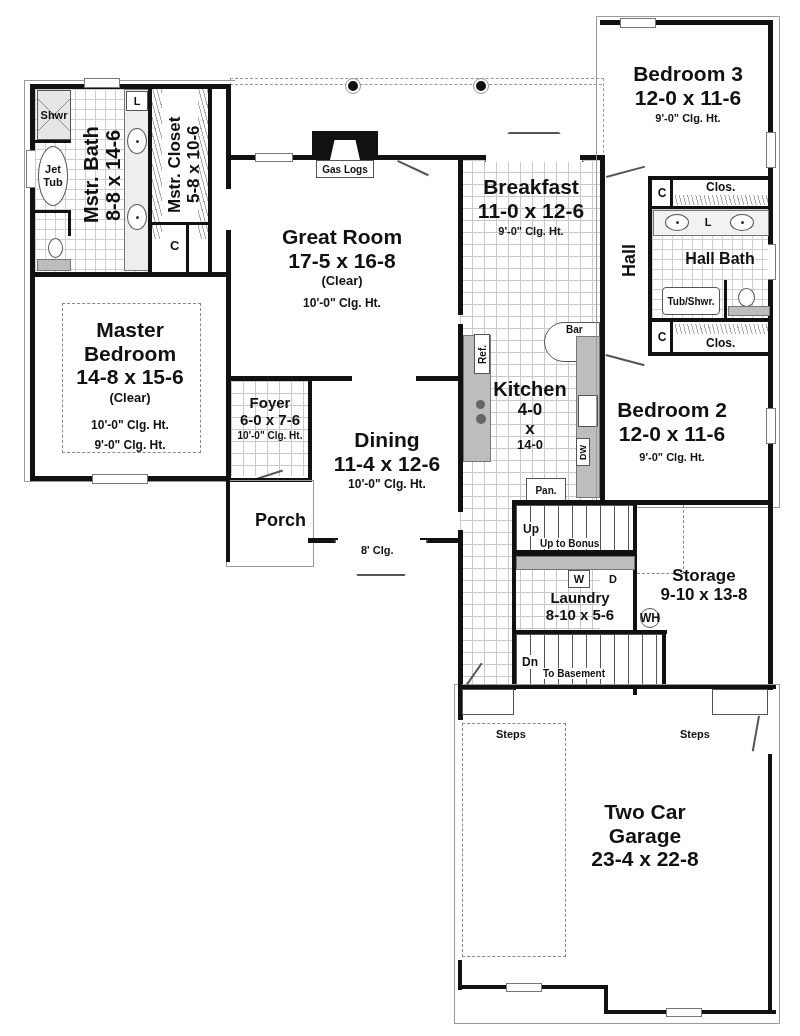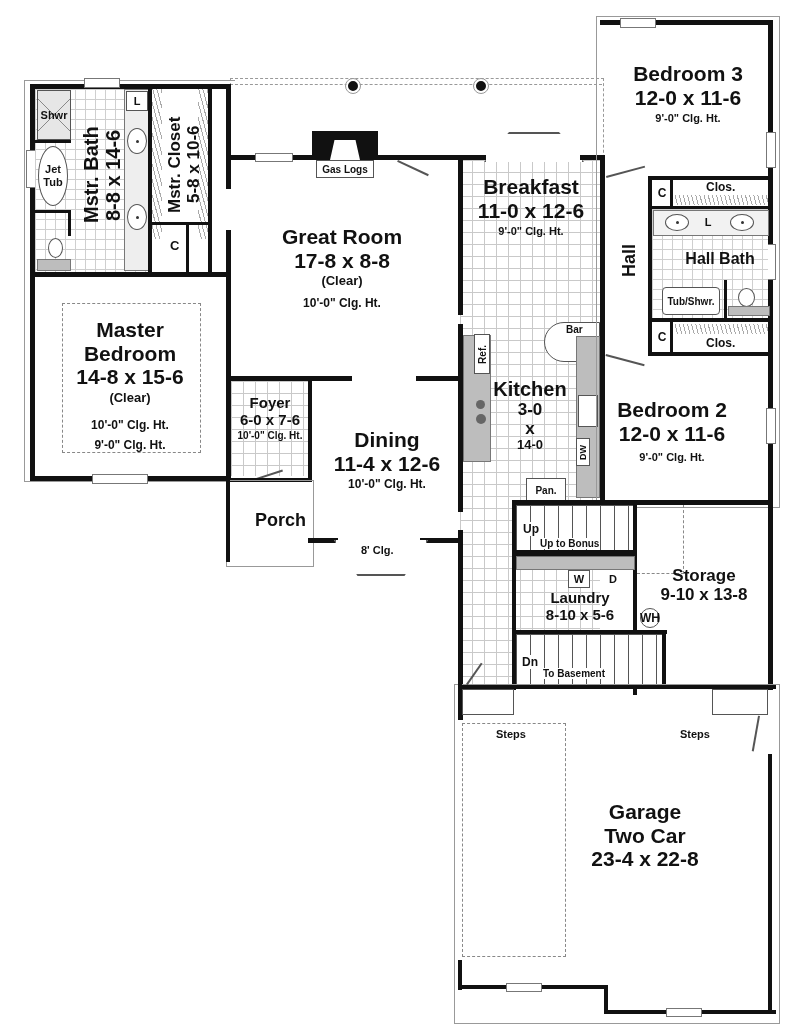--- a/index.html
+++ b/index.html
@@ -103,21 +103,21 @@
   <div class="w" style="left:226px;top:155px;width:234px;height:5px;"></div>
   <div class="win" style="left:255px;top:153px;width:36px;height:7px;"></div>
   <div style="position:absolute;left:312px;top:131px;width:66px;height:28px;background:#111;"></div>
   <div style="position:absolute;left:330px;top:140px;width:30px;height:20px;background:#fff;clip-path:polygon(15% 0,85% 0,100% 100%,0 100%);"></div>
   <div class="box" style="left:316px;top:160px;width:56px;height:16px;font-size:10px;">
       <span>Gas Logs</span>
     </div>
   <div class="door" style="left:398px;top:160px;width:34px;transform:rotate(25deg);"></div>
   <div class="lbl" style="left:262px;top:225px;width:160px;">
     <span class="n">Great Room</span>
-    <span class="d">17-8 x 8-8</span>
+    <span class="d">17-5 x 16-8</span>
     <span class="cl">(Clear)</span>
     <span class="c" style="margin-top:8px;">10'-0" Clg. Ht.</span>
   </div>
   <div class="w" style="left:226px;top:376px;width:126px;height:5px;"></div>
   <div class="w" style="left:416px;top:376px;width:44px;height:5px;"></div>
 
   <div class="room tile" style="left:231px;top:381px;width:78px;height:95px;"></div>
   <div class="w" style="left:308px;top:381px;width:4px;height:100px;"></div>
   <div class="lbl" style="left:232px;top:395px;width:76px;">
     <span class="n" style="font-size:15px;">Foyer</span>
@@ -166,21 +166,21 @@
   <div class="counter" style="left:576px;top:336px;width:22px;height:160px;"></div>
   <div class="box" style="left:578px;top:395px;width:18px;height:30px;"></div>
   <div class="box" style="left:576px;top:438px;width:12px;height:26px;font-size:9px;">
       <span style="writing-mode:vertical-rl;transform:rotate(180deg);">DW</span>
     </div>
   <div class="box" style="left:526px;top:478px;width:38px;height:22px;font-size:10px;">
       <span>Pan.</span>
     </div>
   <div class="lbl" style="left:490px;top:378px;width:80px;">
     <span class="n" style="font-size:20px;">Kitchen</span>
-    <span class="d" style="font-size:17px;">3-0</span>
+    <span class="d" style="font-size:17px;">4-0</span>
     <span class="d" style="font-size:17px;">x</span>
     <span class="d" style="font-size:13px;">14-0</span>
   </div>
   <div class="w" style="left:600px;top:155px;width:5px;height:345px;"></div>
 
   <div class="ol" style="left:596px;top:16px;width:182px;height:490px;"></div>
   <div class="w" style="left:600px;top:20px;width:172px;height:5px;"></div>
   <div class="win" style="left:620px;top:18px;width:34px;height:8px;"></div>
   <div class="w" style="left:768px;top:20px;width:5px;height:484px;"></div>
   <div class="win" style="left:766px;top:132px;width:8px;height:34px;"></div>
@@ -289,19 +289,19 @@
   <div class="door" style="left:760px;top:716px;width:36px;transform:rotate(100deg);"></div>
 
   <div class="box" style="left:462px;top:689px;width:50px;height:24px;"></div>
   <div class="sm" style="left:496px;top:728px;"><span>Steps</span></div>
   <div class="box" style="left:712px;top:689px;width:54px;height:24px;"></div>
   <div class="sm" style="left:680px;top:728px;"><span>Steps</span></div>
 
   <div class="dash" style="left:462px;top:723px;width:102px;height:232px;"></div>
 
   <div class="lbl" style="left:560px;top:800px;width:170px;">
+    <span class="n">Two Car</span>
     <span class="n">Garage</span>
-    <span class="n">Two Car</span>
     <span class="d">23-4 x 22-8</span>
   </div>
 
   <div class="door" style="left:466px;top:684px;width:26px;transform:rotate(-55deg);"></div>
 </div>
 
 </body></html>

